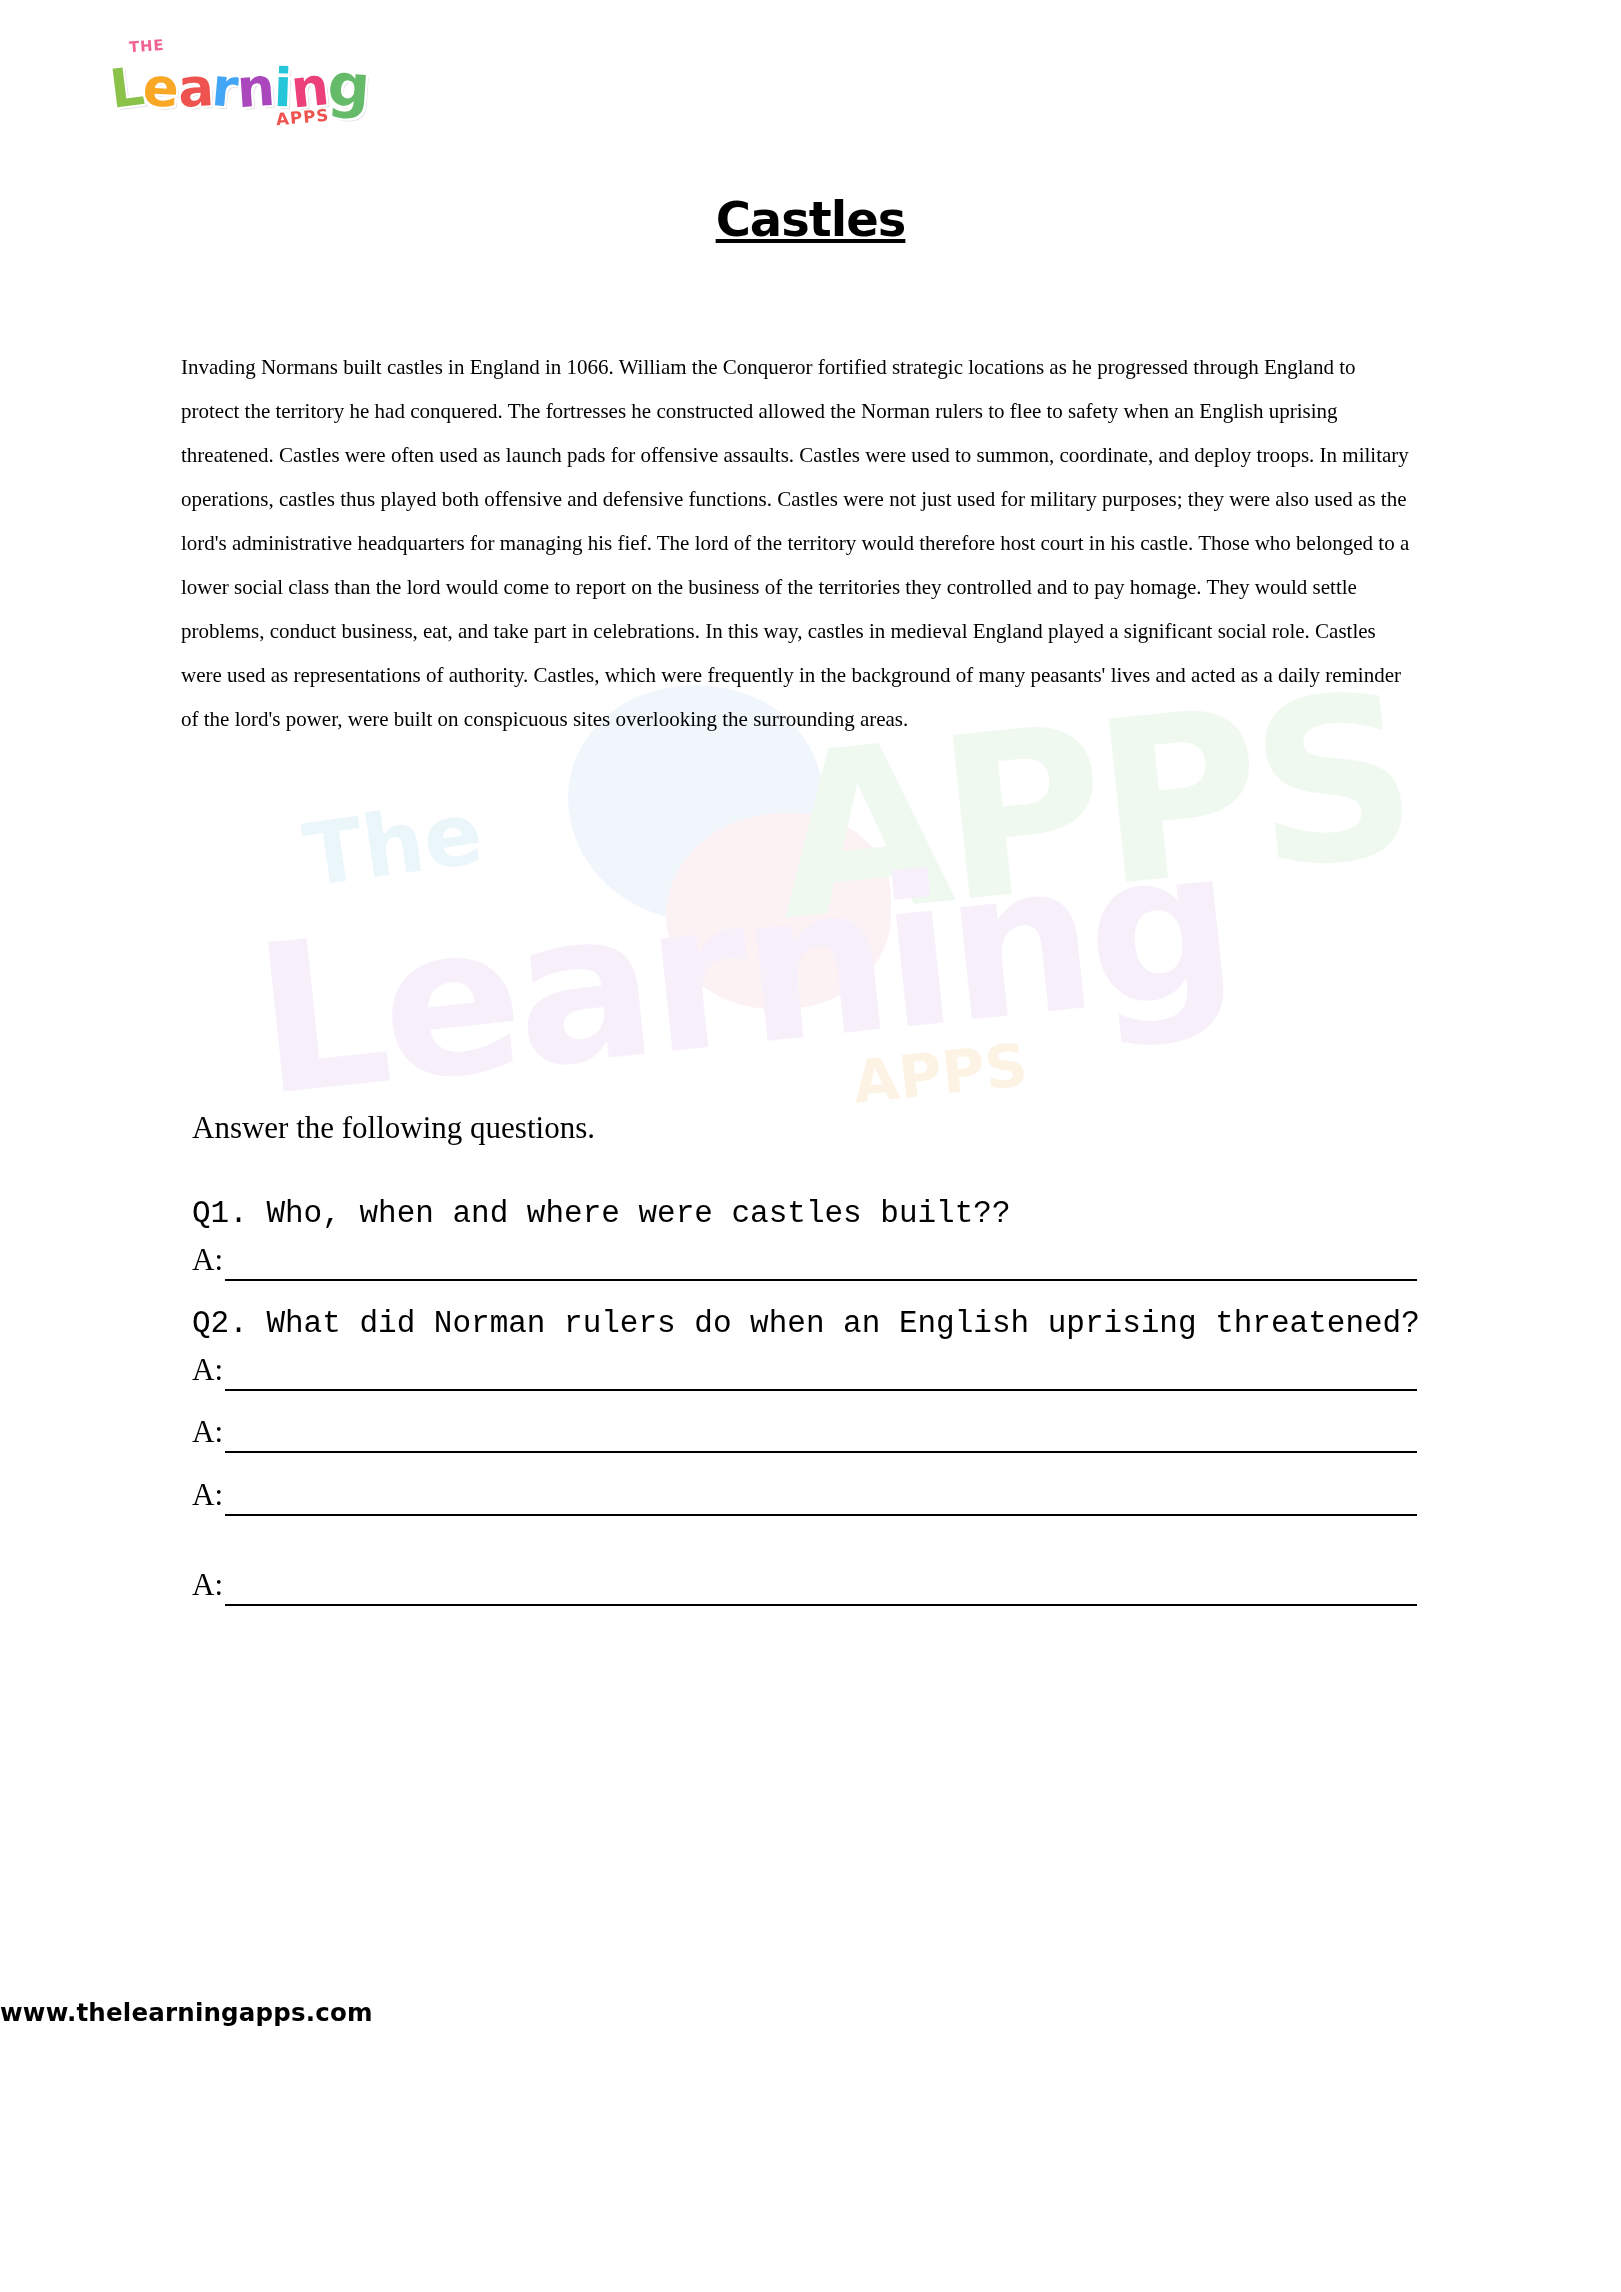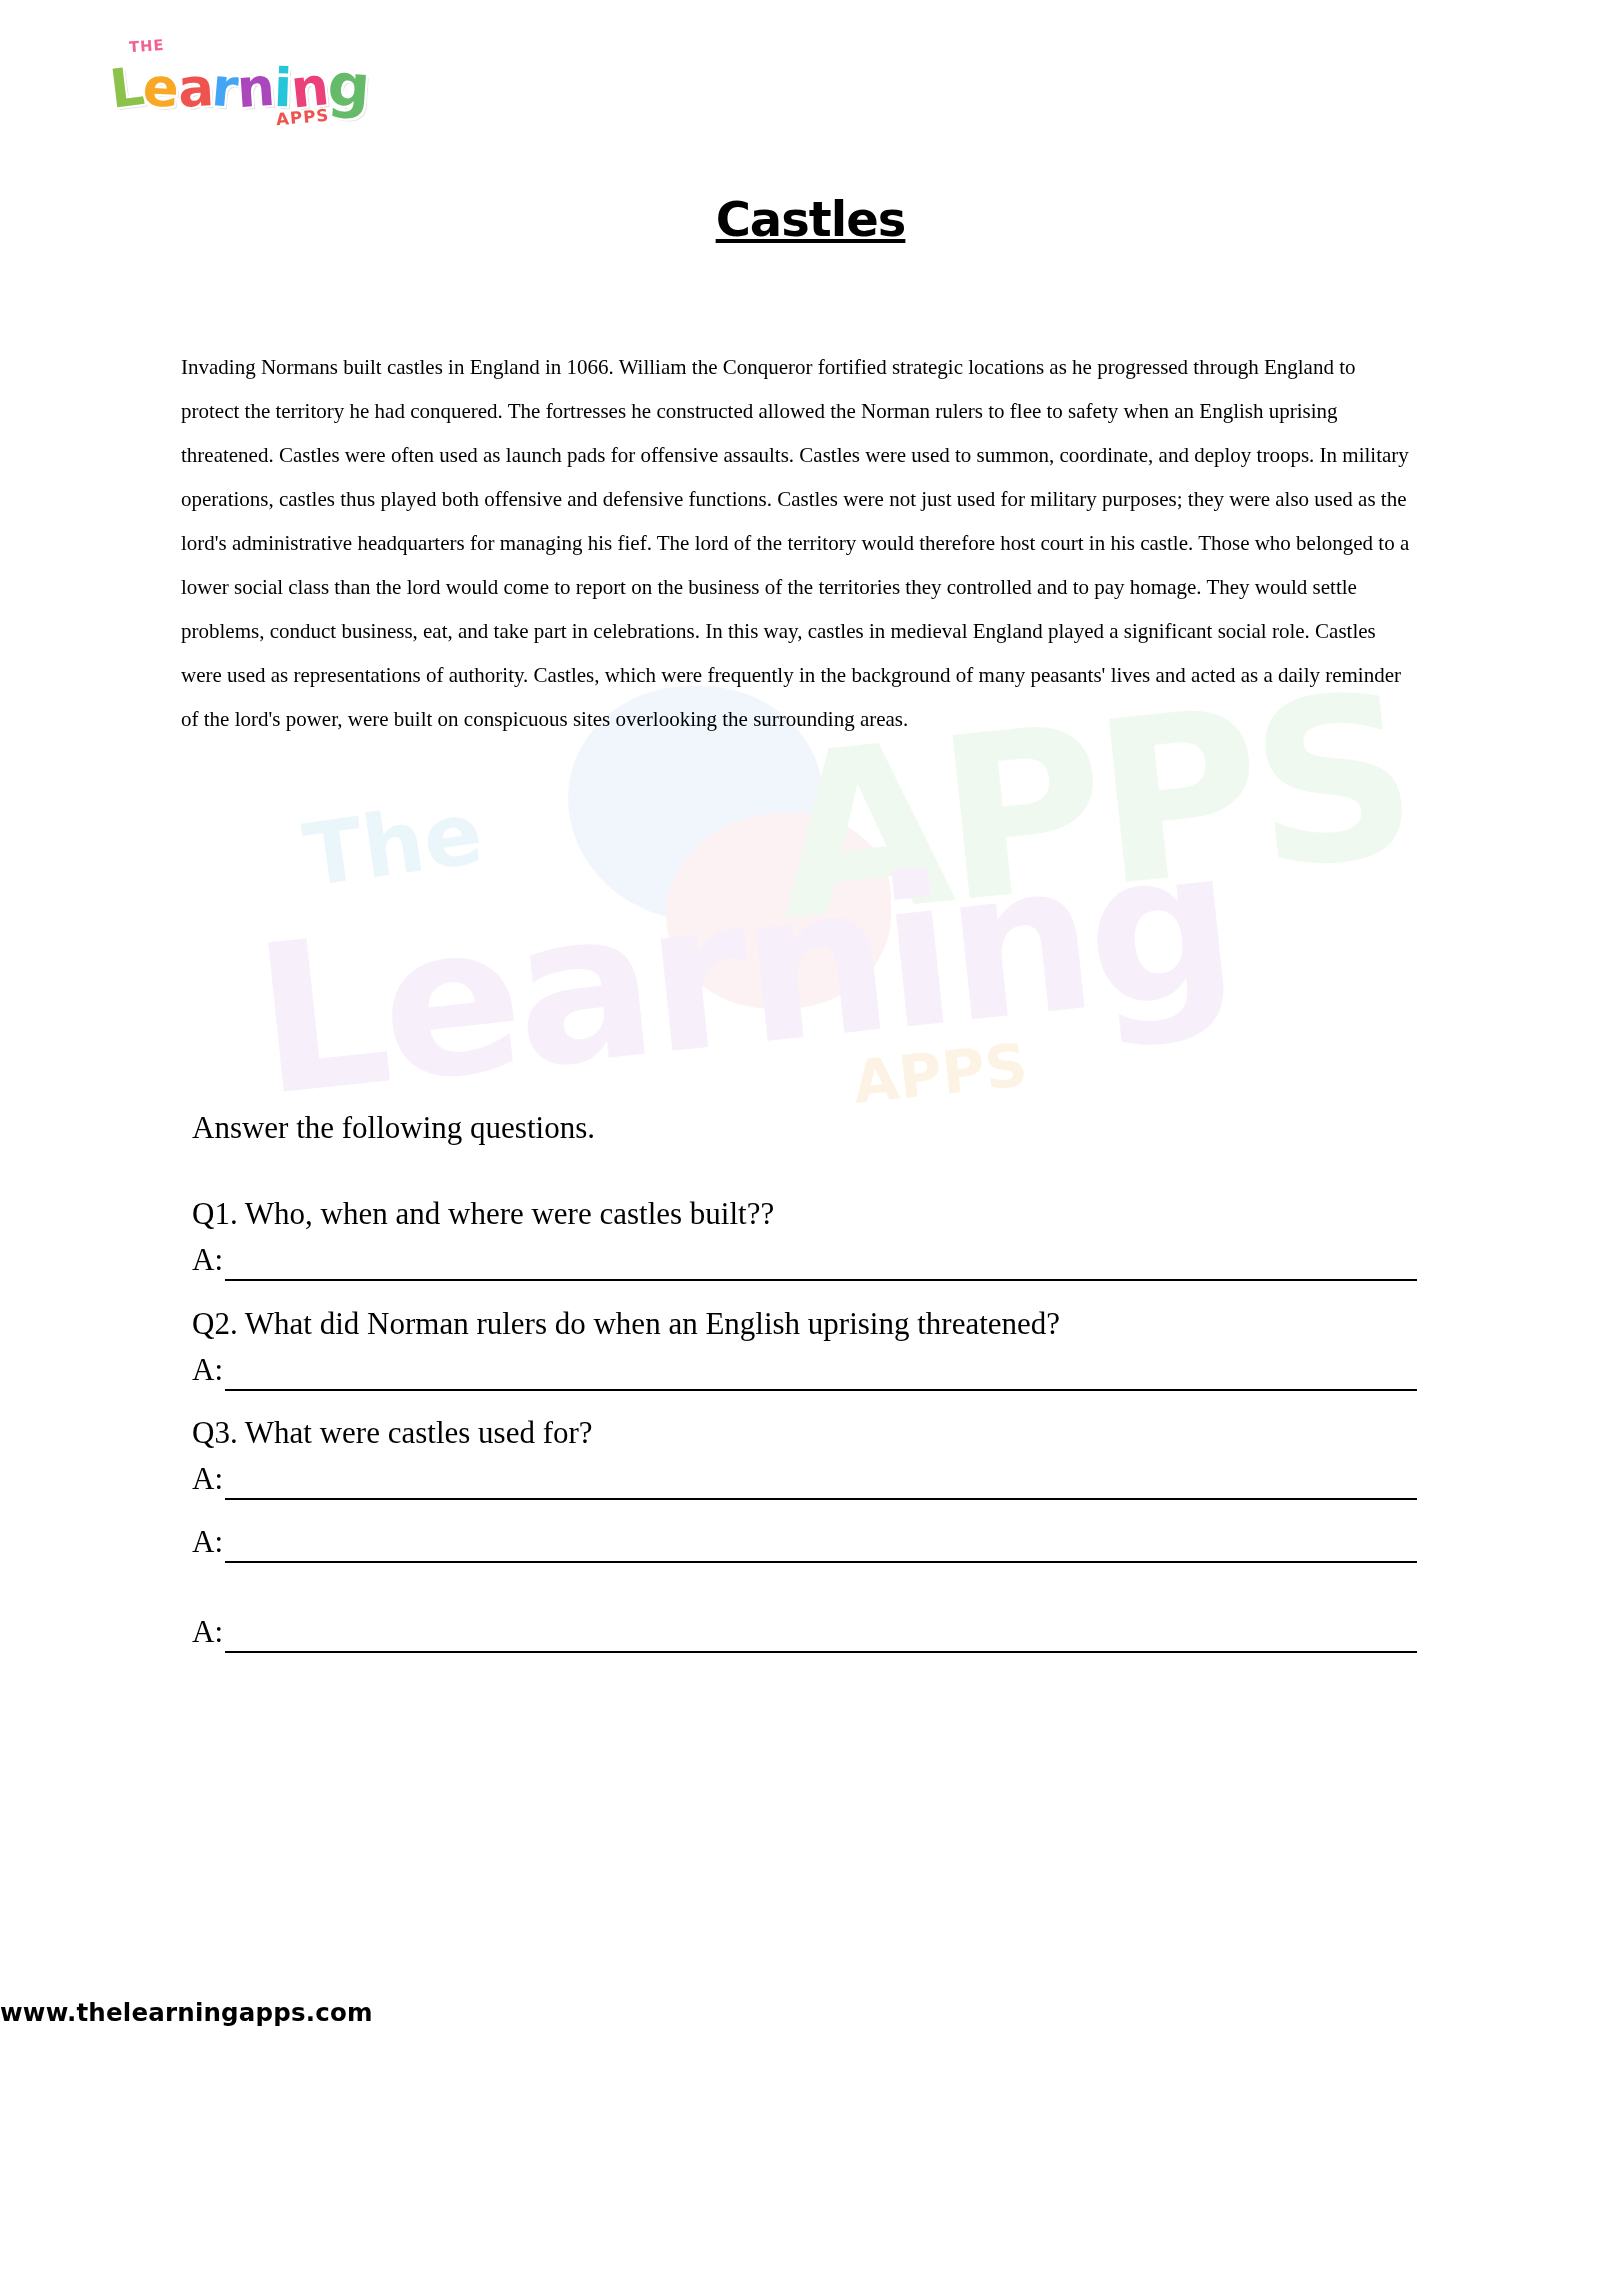--- a/index.html
+++ b/index.html
@@ -173,20 +173,21 @@
     top: 1191px;
     left: 192px;
     width: 1235px;
   }
   .qblock {
     margin-bottom: 19.6px;
   }
   .qtext {
     font-size: 31px;
     line-height: 45px;
+    font-family: Liberation Mono, monospace;
   }
   .answer-row {
     display: flex;
     align-items: flex-end;
     font-size: 31px;
     line-height: 43px;
     margin-top: 2px;
   }
   .answer-label {
     white-space: pre;
@@ -252,21 +253,20 @@
 
     <div class="qblock">
       <div class="qtext">Q2. What did Norman rulers do when an English uprising threatened?</div>
       <div class="answer-row">
         <span class="answer-label">A:</span>
         <span class="answer-line"></span>
       </div>
     </div>
 
     <div class="qblock">
-      <div class="qtext">Q3. What were castles used for?</div>
       <div class="answer-row">
         <span class="answer-label">A:</span>
         <span class="answer-line"></span>
       </div>
     </div>
 
     <div class="qblock">
       <div class="answer-row">
         <span class="answer-label">A:</span>
         <span class="answer-line"></span>

